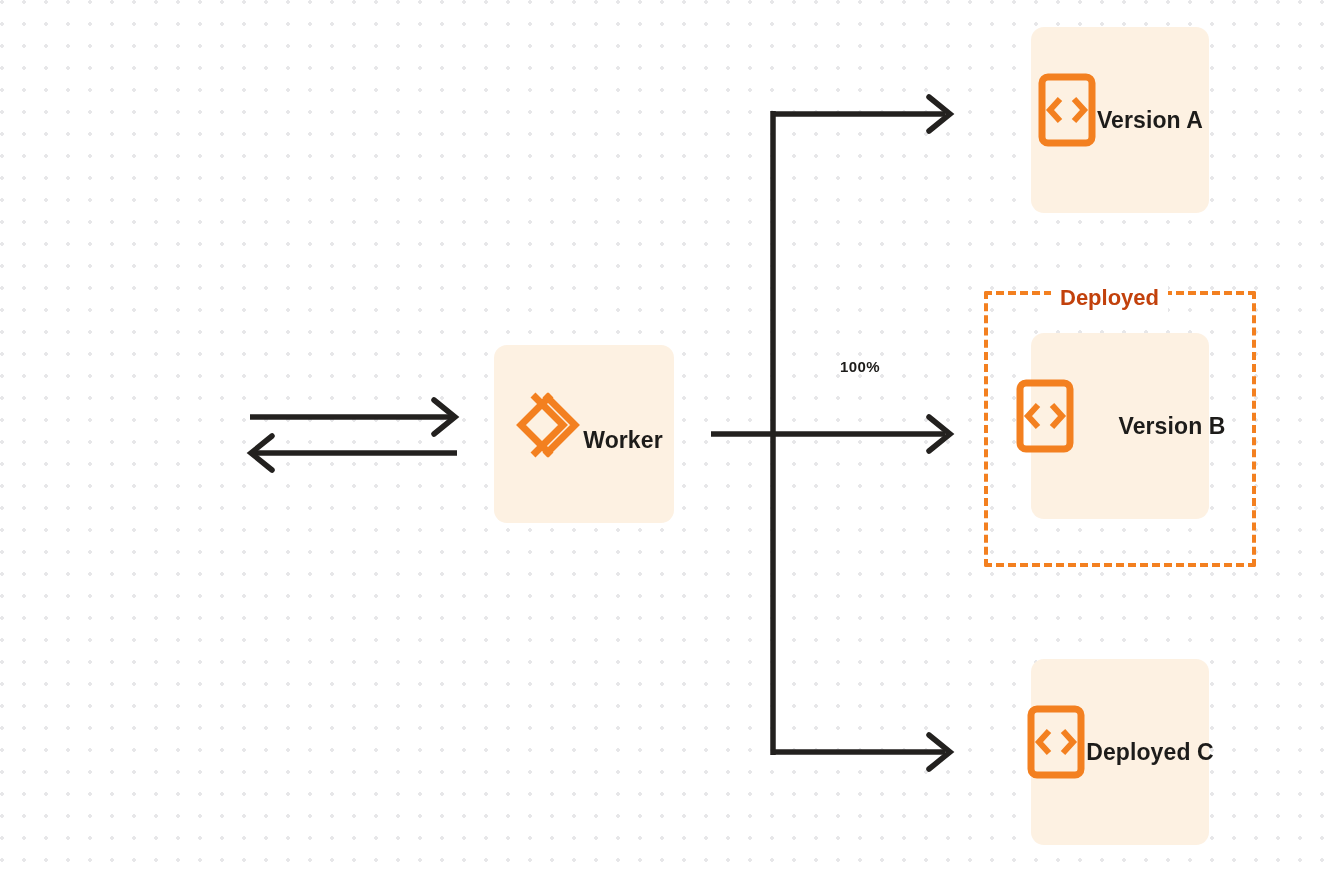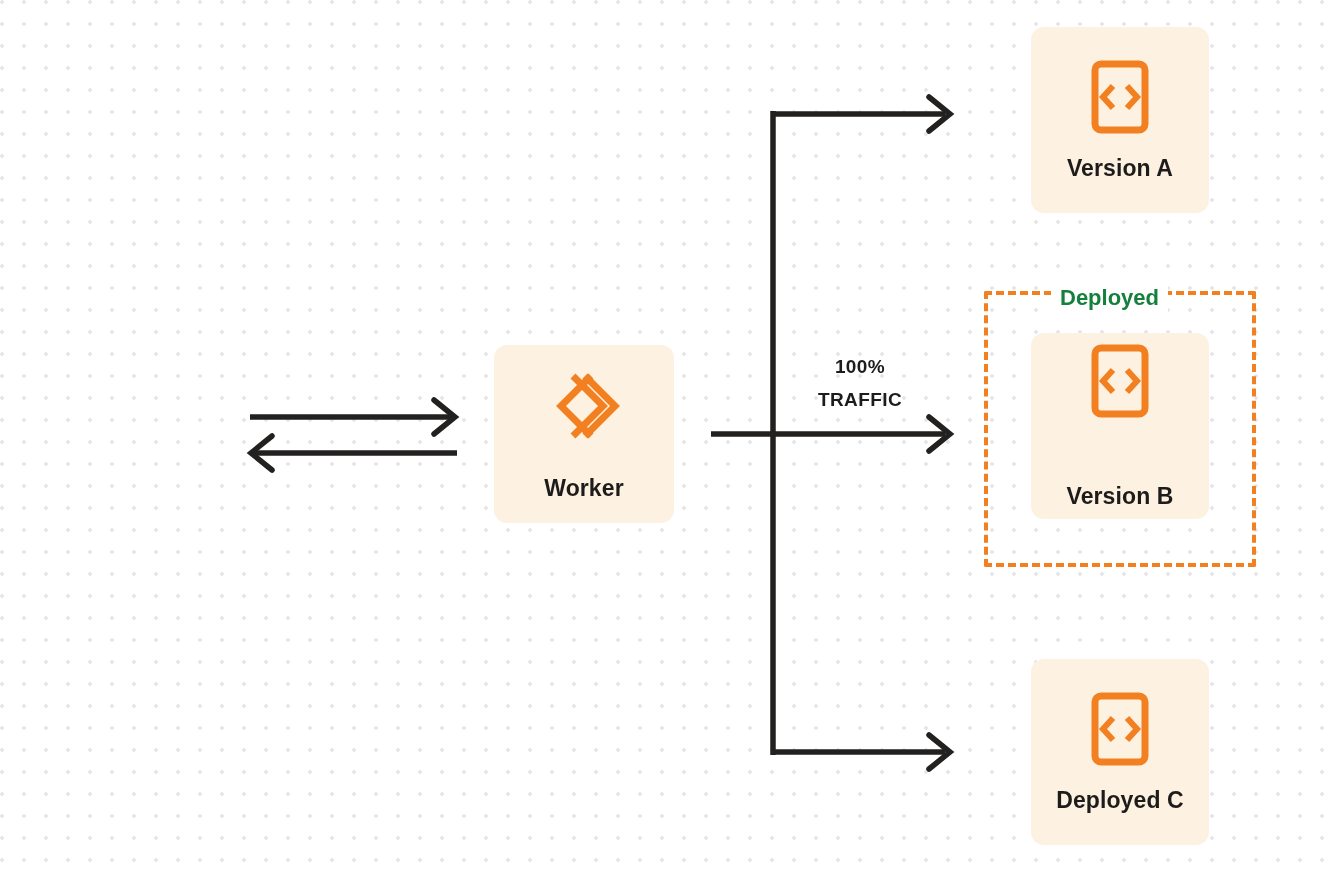--- a/index.html
+++ b/index.html
@@ -20,21 +20,21 @@
     font-family: "Liberation Sans", sans-serif;
     -webkit-font-smoothing: antialiased;
   }
 
   
   .node {
     position: absolute;
     box-sizing: border-box;
     border-radius: 13px;
     display: flex;
-    flex-direction: column;
+    flex-direction: row;
     align-items: center;
     justify-content: center;
   }
 
   .node-label {
     font-size: 23px;
     font-weight: bold;
     color: #1d1c1a;
     letter-spacing: 0.1px;
     white-space: nowrap;
@@ -83,36 +83,36 @@
     border: 4px dashed #f38020;
     border-radius: 2px;
   }
 
   #deployed-label {
     position: absolute;
     left: 1051px;
     top: 284px;
     padding: 0 9px;
     background: #ffffff;
-    color: #15803d;
+    color: #c2410c;
     font-size: 22px;
     font-weight: bold;
     line-height: 28px;
     white-space: nowrap;
   }
 
   
   #traffic-label {
     position: absolute;
     left: 786px;
     top: 350px;
     width: 148px;
     text-align: center;
     color: #1d1c1a;
-    font-size: 19px;
+    font-size: 15px;
     font-weight: bold;
     line-height: 33px;
     letter-spacing: 0.4px;
     background: rgba(255,255,255,0.0);
   }
   #traffic-label span { display: block; }
 
   
   .overlay {
     position: absolute;
@@ -207,16 +207,15 @@
       </svg>
     </span>
     <div class="node-label">Deployed C</div>
   </div>
 
   <div id="deployed-frame"></div>
   <div id="deployed-label">Deployed</div>
 
   <div id="traffic-label">
     <span>100%</span>
-    <span>TRAFFIC</span>
   </div>
 
 </div>
 
 </body></html>

